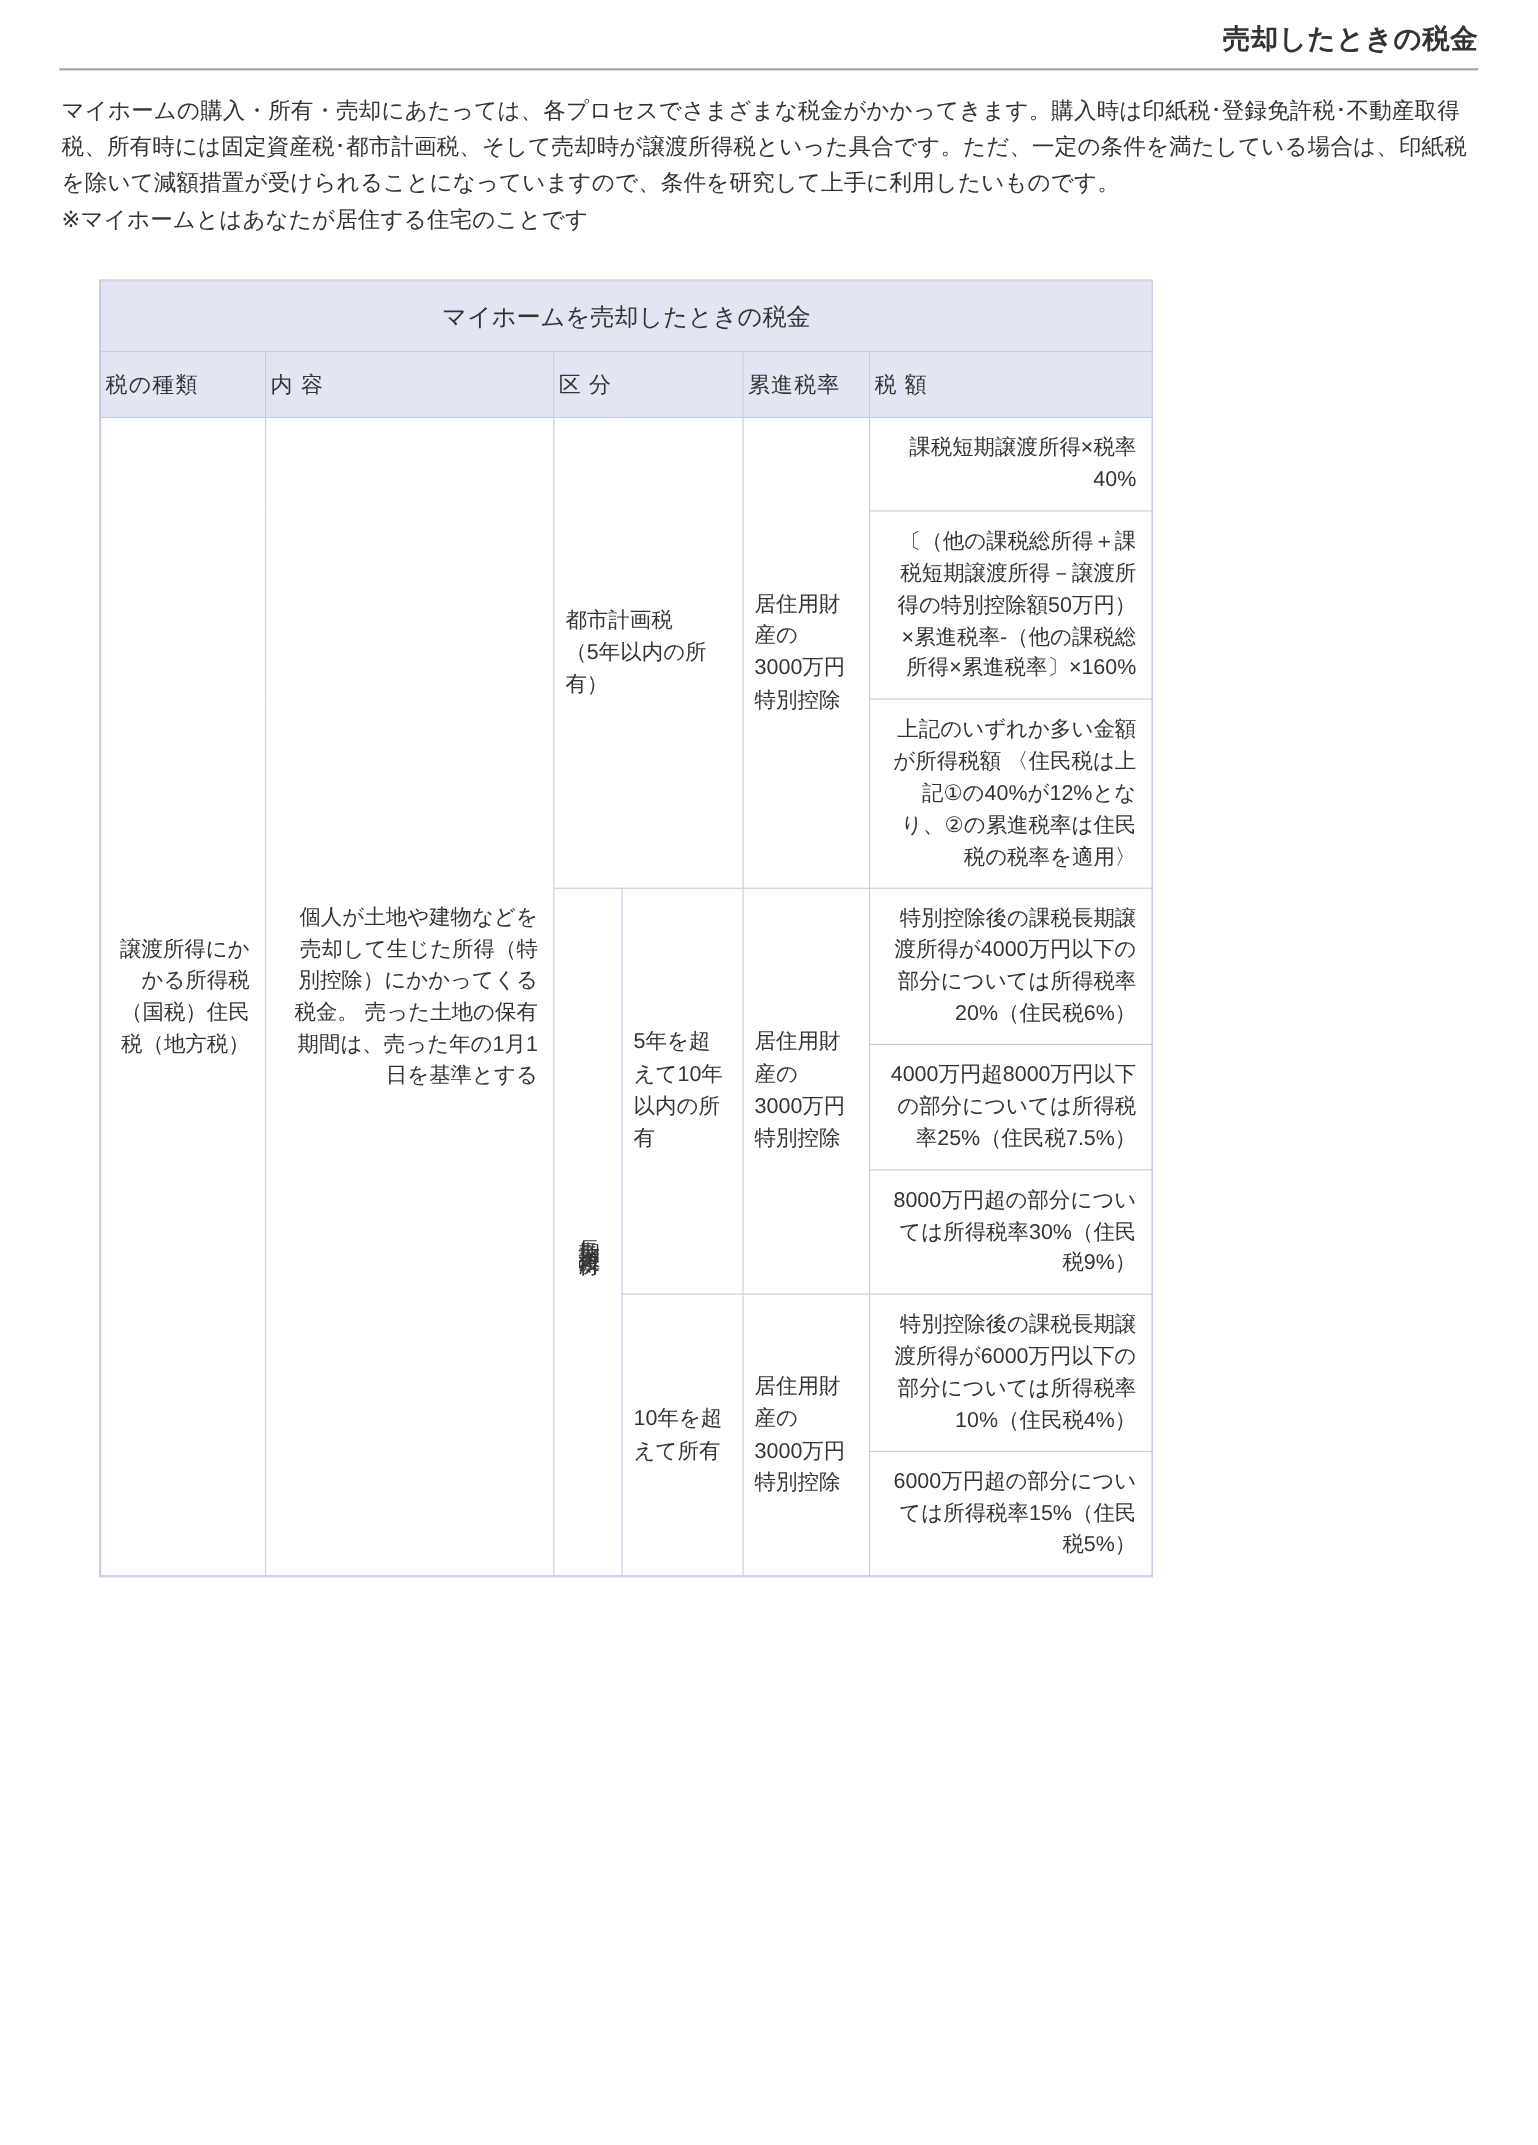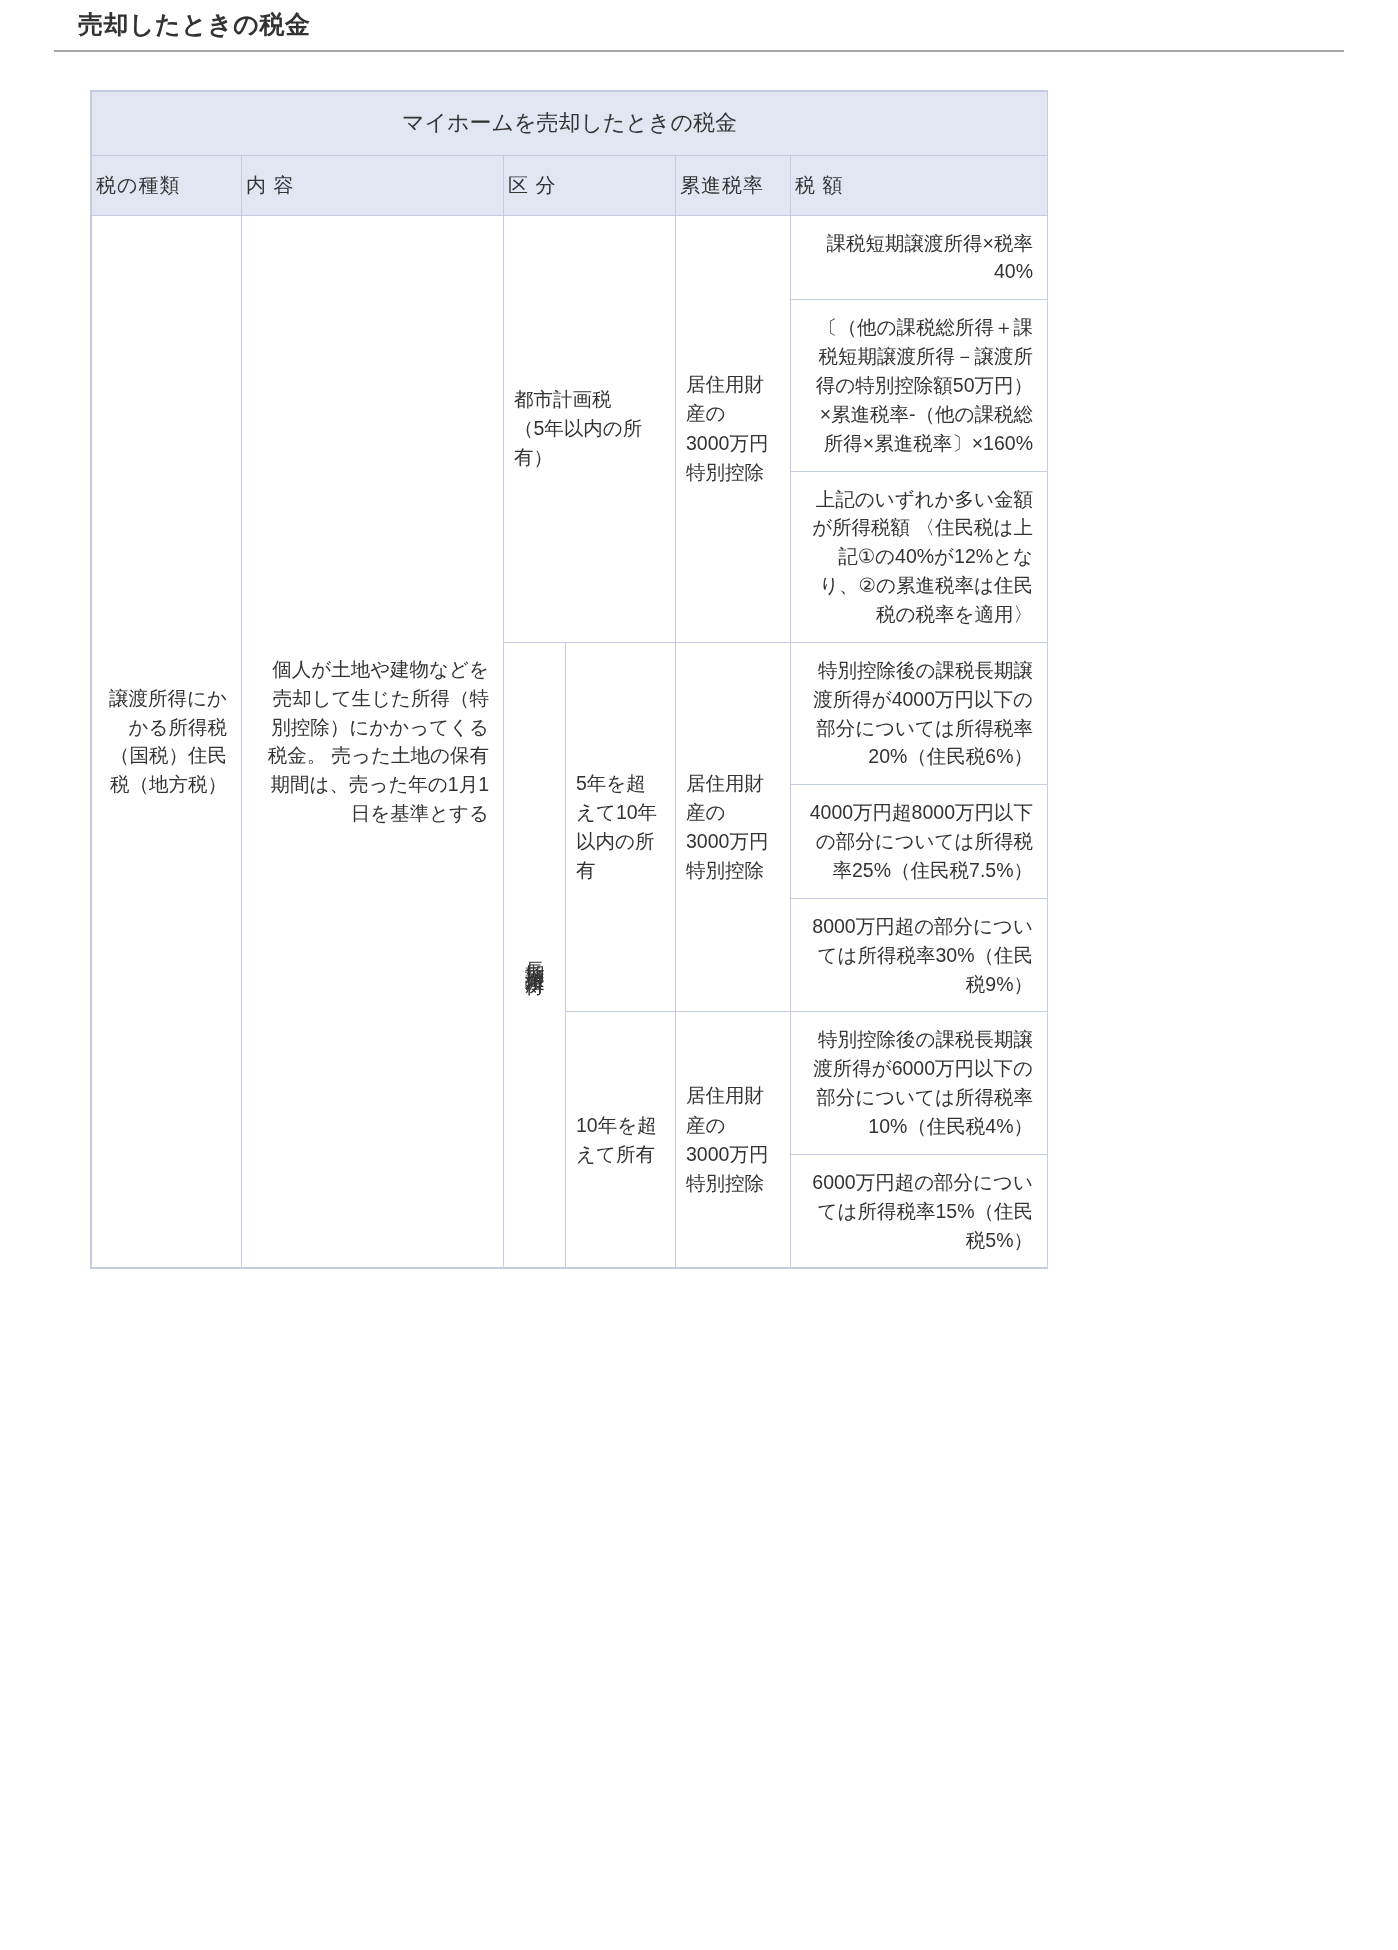--- a/index.html
+++ b/index.html
@@ -12,21 +12,21 @@
     height: 1950px;
     font-family: "Liberation Sans", "DejaVu Sans", sans-serif;
     color: #3a3a3a;
     position: relative;
     overflow: hidden;
   }
 
   .page { padding: 0 54px; }
 
   
-  .heading-wrap { padding-top: 8px; }
+  .heading-wrap { padding-top: 20px; text-align: right; }
   .heading {
     font-size: 25px;
     font-weight: bold;
     color: #333333;
     letter-spacing: 0.5px;
     padding-left: 24px;
     margin: 0 0 9px 0;
     line-height: 1.3;
   }
   .heading-rule {
@@ -114,20 +114,24 @@
 </head>
 <body>
 
 <div class="page">
 
   <div class="heading-wrap">
     <h1 class="heading">売却したときの税金</h1>
     <div class="heading-rule"></div>
   </div>
 
+  <div class="intro">
+    <p style="white-space: pre-wrap;">マイホームの購入・所有・売却にあたっては、各プロセスでさまざまな税金がかかってきます。購入時は印紙税･登録免許税･不動産取得税、所有時には固定資産税･都市計画税、そして売却時が譲渡所得税といった具合です。ただ、一定の条件を満たしている場合は、印紙税を除いて減額措置が受けられることになっていますので、条件を研究して上手に利用したいものです。
+※マイホームとはあなたが居住する住宅のことです</p>
+  </div>
 
   <div class="table-outer">
     <table class="tax">
       <colgroup>
         <col style="width:150px">
         <col style="width:262px">
         <col style="width:62px">
         <col style="width:110px">
         <col style="width:115px">
         <col style="width:257px">

